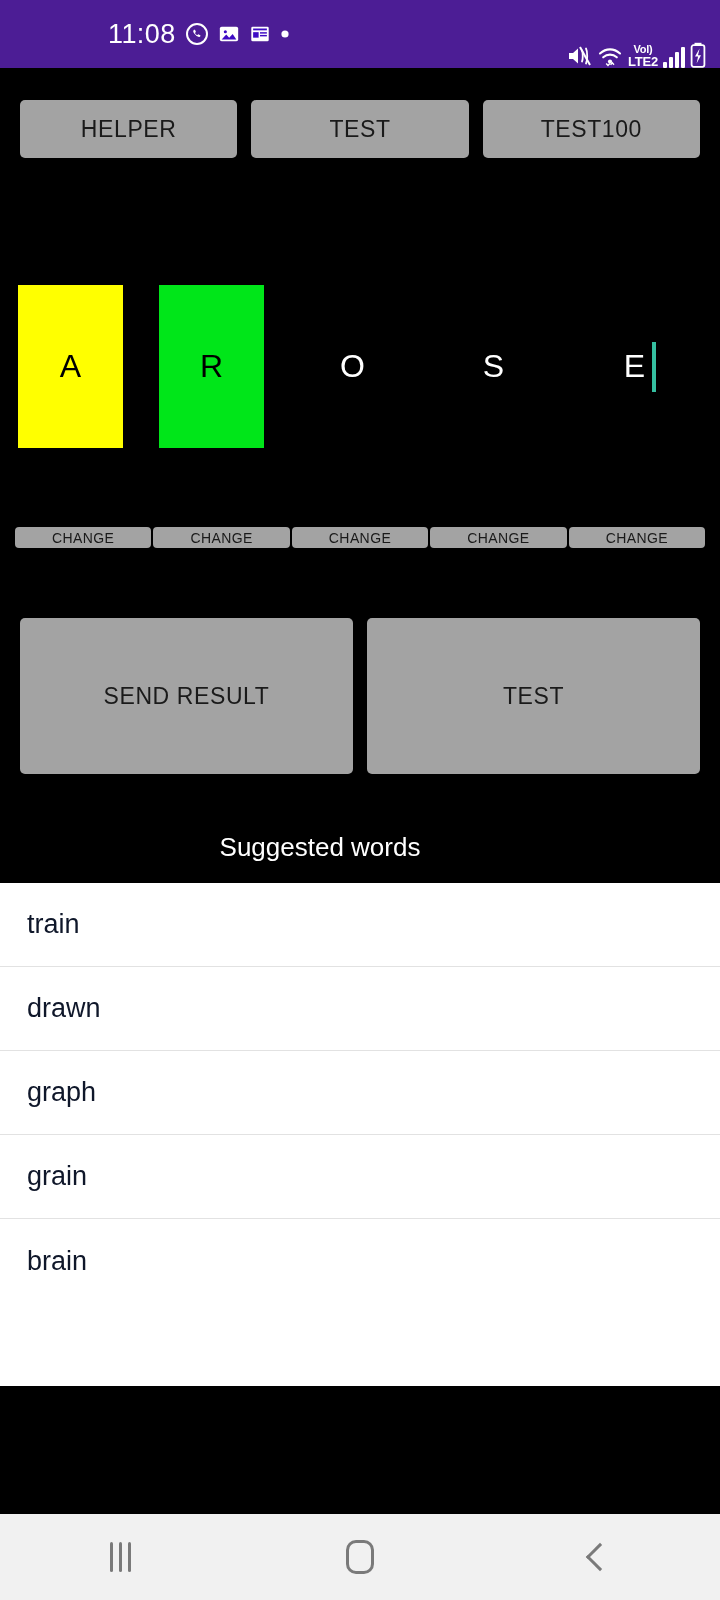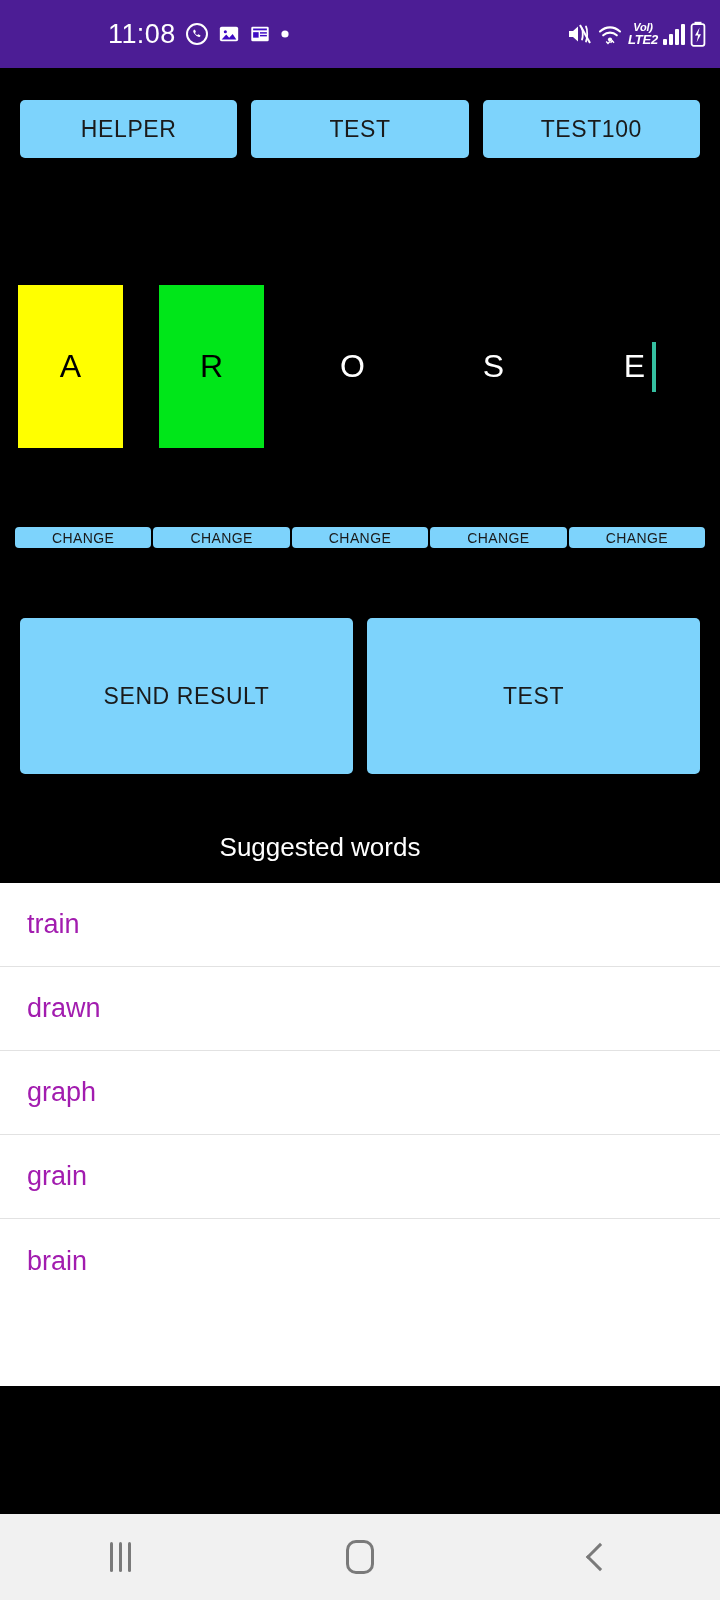--- a/index.html
+++ b/index.html
@@ -19,42 +19,42 @@
     color:#fff;
   }
   .sb-left{
     position:absolute; left:108px; top:0; height:68px;
     display:flex; align-items:center; gap:9px;
   }
   .sb-clock{ font-size:27px; letter-spacing:.4px; font-weight:400; line-height:1;}
   .sb-ico{ display:inline-flex; align-items:center; justify-content:center; }
   .sb-right{
     position:absolute; right:14px; top:0; height:68px;
-    display:flex; align-items:center; gap:5px;font-style:italic;
+    display:flex; align-items:flex-end; gap:5px;
   }
   .volte{
     display:flex; flex-direction:column; align-items:center; justify-content:center;
     line-height:1; font-size:11px; font-weight:700; letter-spacing:-.2px;
   }
   .volte .v1{ font-size:11px; }
   .volte .v2{ font-size:13px; }
   .bars{ display:flex; align-items:flex-end; gap:2px; height:22px; }
   .bars i{ display:block; width:4px; background:#fff; border-radius:1px; }
   .bars i:nth-child(1){ height:6px; }
   .bars i:nth-child(2){ height:11px; }
   .bars i:nth-child(3){ height:16px; }
   .bars i:nth-child(4){ height:21px; }
 
   
   .topbtns{
     position:absolute; left:0; top:76px; width:720px; height:82px;
     display:flex; gap:14px; padding:0 20px;
   }
   .btn{
-    background:#7dd3fc; border:none; border-radius:5px;
+    background:#a3a3a3; border:none; border-radius:5px;
     color:#1a1a1a; font-size:23px; letter-spacing:.6px;
     display:flex; align-items:center; justify-content:center;
     font-family:"Liberation Sans", sans-serif;
     margin-top:24px;
   }
   .topbtns .btn{ flex:1; }
 
   
   .slots{
     position:absolute; left:0; top:285px; width:720px; height:163px;
@@ -100,21 +100,21 @@
 
   
   .wordlist{
     position:absolute; left:0; top:883px; width:720px; height:503px;
     background:#fff;
   }
   .word-row{
     position:relative; height:84px; width:100%;
     display:flex; align-items:center;
     padding-left:27px;
-    color:#a21caf; font-size:27px;
+    color:#0f172a; font-size:27px;
     border-bottom:1px solid #e2e2e2;
   }
   .word-row:last-child{ border-bottom:none; }
 
   
   .filler{
     position:absolute; left:0; top:1386px; width:720px; height:128px;
     background:#000;
   }
 

